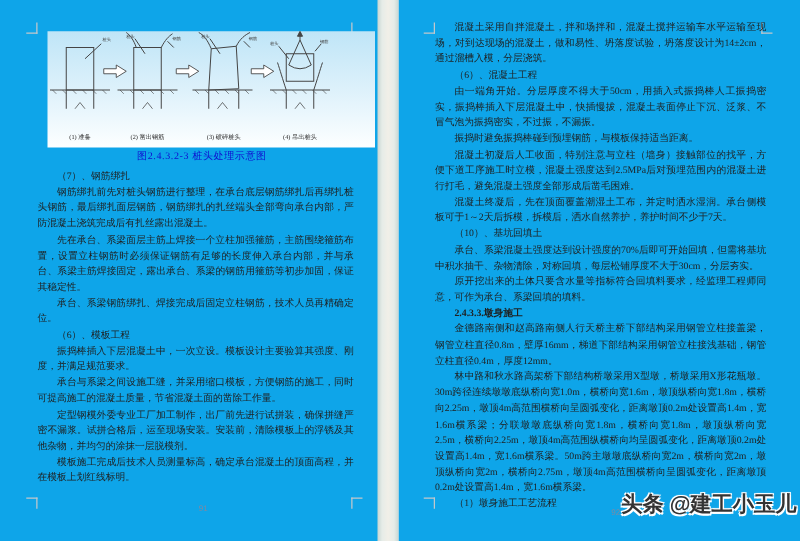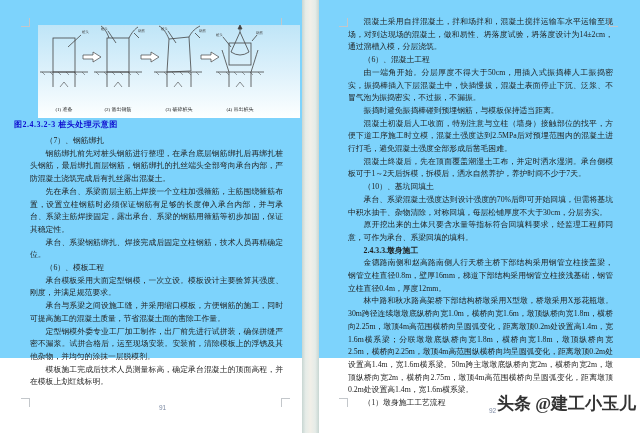--- a/index.html
+++ b/index.html
@@ -1,55 +1,55 @@
 <!DOCTYPE html>
 <html><head>
 <meta charset="utf-8">
 <style>
   html,body{margin:0;padding:0;}
   .stage{
     position:relative;width:640px;height:433px;overflow:hidden;background:#ffffff;
     font-family:"Liberation Serif","DejaVu Serif",serif;color:#1f1f1f;
   }
   
-  .page{position:absolute;top:0;height:358px;background:#7dd3fc;}
+  .page{position:absolute;top:0;height:433px;background:#0ea5e9;}
   .page-left{left:0;width:310px;}
   .page-right{left:319px;width:321px;}
   .page-gap{
     position:absolute;top:0;left:302px;width:17px;height:433px;
     background:linear-gradient(90deg,#c8d6d2 0%,#e6ece8 22%,#f1efe8 50%,#e6ece8 78%,#c8d6d2 100%);
   }
   
   .crop{position:absolute;width:9px;height:9px;}
   .crop:before,.crop:after{content:"";position:absolute;background:#c3c7cb;}
   .crop.tl:before{left:0;top:8px;width:9px;height:1px;} .crop.tl:after{left:8px;top:0;width:1px;height:9px;}
   .crop.tr:before{left:0;top:8px;width:9px;height:1px;} .crop.tr:after{left:0;top:0;width:1px;height:9px;}
   .crop.bl:before{left:0;top:0;width:9px;height:1px;}  .crop.bl:after{left:8px;top:0;width:1px;height:9px;}
   .crop.br:before{left:0;top:0;width:9px;height:1px;}  .crop.br:after{left:0;top:0;width:1px;height:9px;}
   
   .figure-band{
     position:absolute;left:38px;top:25px;width:262px;height:93px;
     background:linear-gradient(180deg,#bfe5f7 0%,#ddf1fb 50%,#fdffff 100%);
   }
   .figure-caption{
-    position:absolute;left:14px;top:119px;width:253px;
-    color:#0f0fd0;font-weight:bold;font-size:8px;letter-spacing:.5px;
+    position:absolute;left:35px;top:119px;width:253px;text-align:center;
+    color:#0f0fd0;font-weight:normal;font-size:8px;letter-spacing:.5px;
   }
   
   .col{position:absolute;font-size:7.8px;line-height:12.7px;text-align:justify;}
   .col p{margin:0;text-indent:2em;}
   .col p.bold{font-weight:bold;}
   .col-left{left:30px;top:135px;width:253px;}
   .page-number{position:absolute;font-size:6.5px;color:#7d8aa3;font-family:"Liberation Sans","DejaVu Sans",sans-serif;}
   .pn-left{left:159px;top:404px;}
   .pn-right{left:489px;top:407px;}
   
   .watermark{
     position:absolute;left:497px;top:392px;white-space:nowrap;z-index:5;
-    font-family:Liberation Serif, serif;font-weight:bold;font-size:17px;color:#333333;
+    font-family:Liberation Sans, sans-serif;font-weight:bold;font-size:17px;color:#333333;
     text-shadow:-1px -1px 0 #fff,1px -1px 0 #fff,-1px 1px 0 #fff,1px 1px 0 #fff,0 0 2px #fff;
   }
   svg{display:block;}
   .diag-label{font-size:5px;fill:#222;font-family:"Liberation Serif","DejaVu Serif",serif;}
   .part-label{font-size:3.4px;fill:#444;font-family:"Liberation Serif","DejaVu Serif",serif;}
 </style>
 </head>
 <body>
 
 <div class="stage">
@@ -142,21 +142,21 @@
     </div>
 
     <div class="figure-caption">图2.4.3.2-3  桩头处理示意图</div>
 
     <div class="col col-left">
       <p>（7）、钢筋绑扎</p>
       <p>钢筋绑扎前先对桩头钢筋进行整理，在承台底层钢筋绑扎后再绑扎桩头钢筋，最后绑扎面层钢筋，钢筋绑扎的扎丝端头全部弯向承台内部，严防混凝土浇筑完成后有扎丝露出混凝土。</p>
       <p>先在承台、系梁面层主筋上焊接一个立柱加强箍筋，主筋围绕箍筋布置，设置立柱钢筋时必须保证钢筋有足够的长度伸入承台内部，并与承台、系梁主筋焊接固定，露出承台、系梁的钢筋用箍筋等初步加固，保证其稳定性。</p>
       <p>承台、系梁钢筋绑扎、焊接完成后固定立柱钢筋，技术人员再精确定位。</p>
       <p>（6）、模板工程</p>
-      <p>承台模板采用大面定型钢模，一次立设。模板设计主要验算其强度、刚度，并满足规范要求。</p>
+      <p>振捣棒插入下层混凝土中，一次立设。模板设计主要验算其强度、刚度，并满足规范要求。</p>
       <p>承台与系梁之间设施工缝，并采用缩口模板，方便钢筋的施工，同时可提高施工的混凝土质量，节省混凝土面的凿除工作量。</p>
       <p>定型钢模外委专业工厂加工制作，出厂前先进行试拼装，确保拼缝严密不漏浆。试拼合格后，运至现场安装。安装前，清除模板上的浮锈及其他杂物，并均匀的涂抹一层脱模剂。</p>
       <p>模板施工完成后技术人员测量标高，确定承台混凝土的顶面高程，并在模板上划红线标明。</p>
     </div>
   </div>
 
   <div class="page-gap"></div>
 
   <div class="page page-right">
     <div class="crop tl" style="left:20px;top:18px;"></div>

